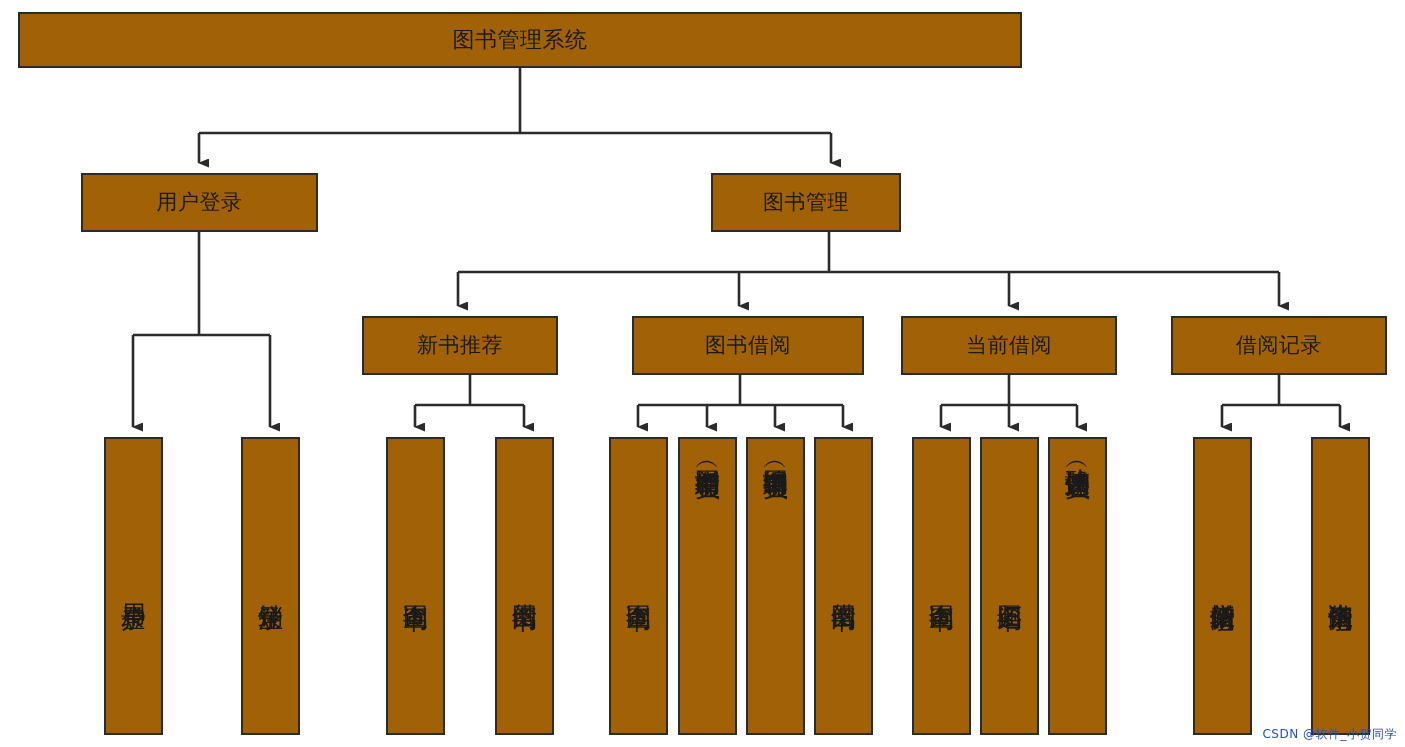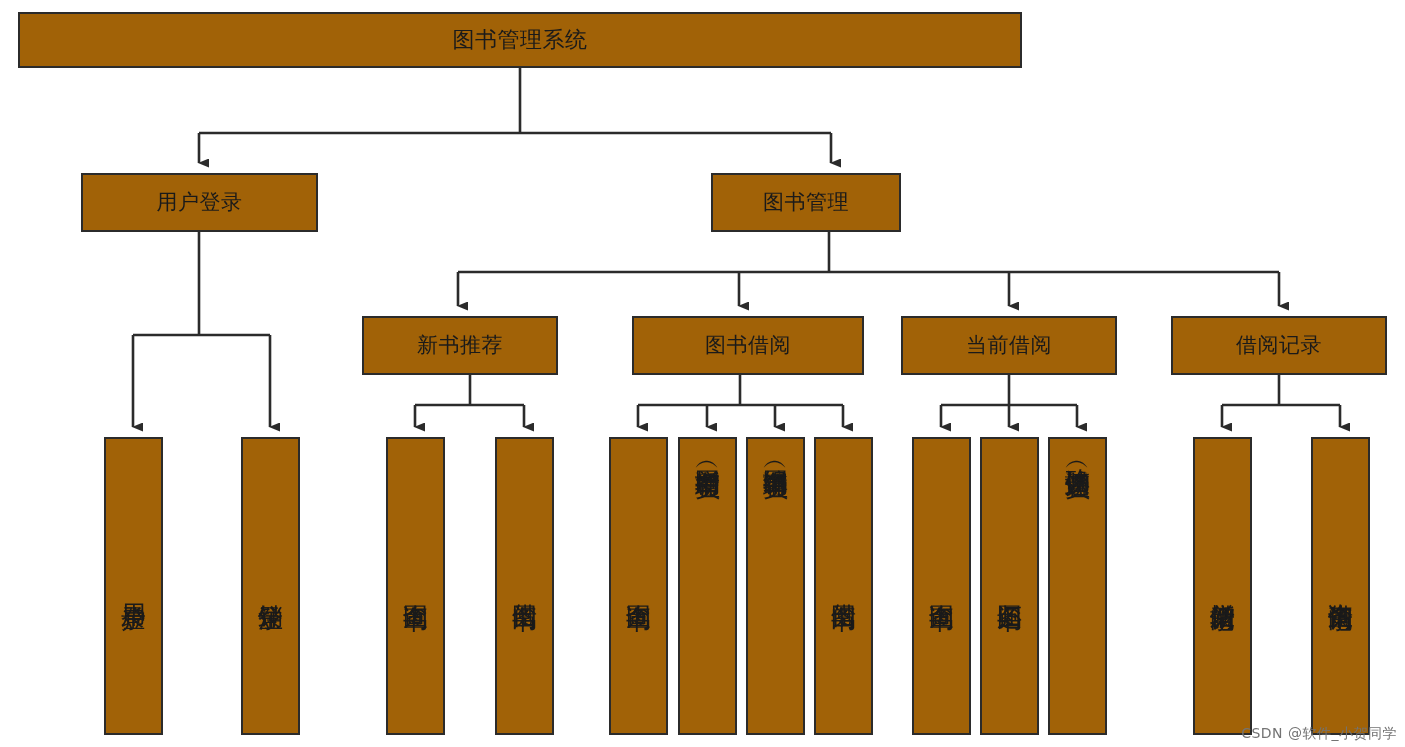--- a/index.html
+++ b/index.html
@@ -62,22 +62,22 @@
     white-space: nowrap;
   }
   .node.vert.centered {
     align-items: center;
     padding-top: 0;
   }
   #watermark {
     position: absolute;
     right: 8px;
     bottom: 4px;
-    font-size: 14px;
-    color: #737373;
+    font-size: 12px;
+    color: #1d4ed8;
     letter-spacing: 0.5px;
     white-space: nowrap;
     margin-top: 31px;
   }
 </style>
 </head>
 <body>
 
 <div id="canvas">
 

